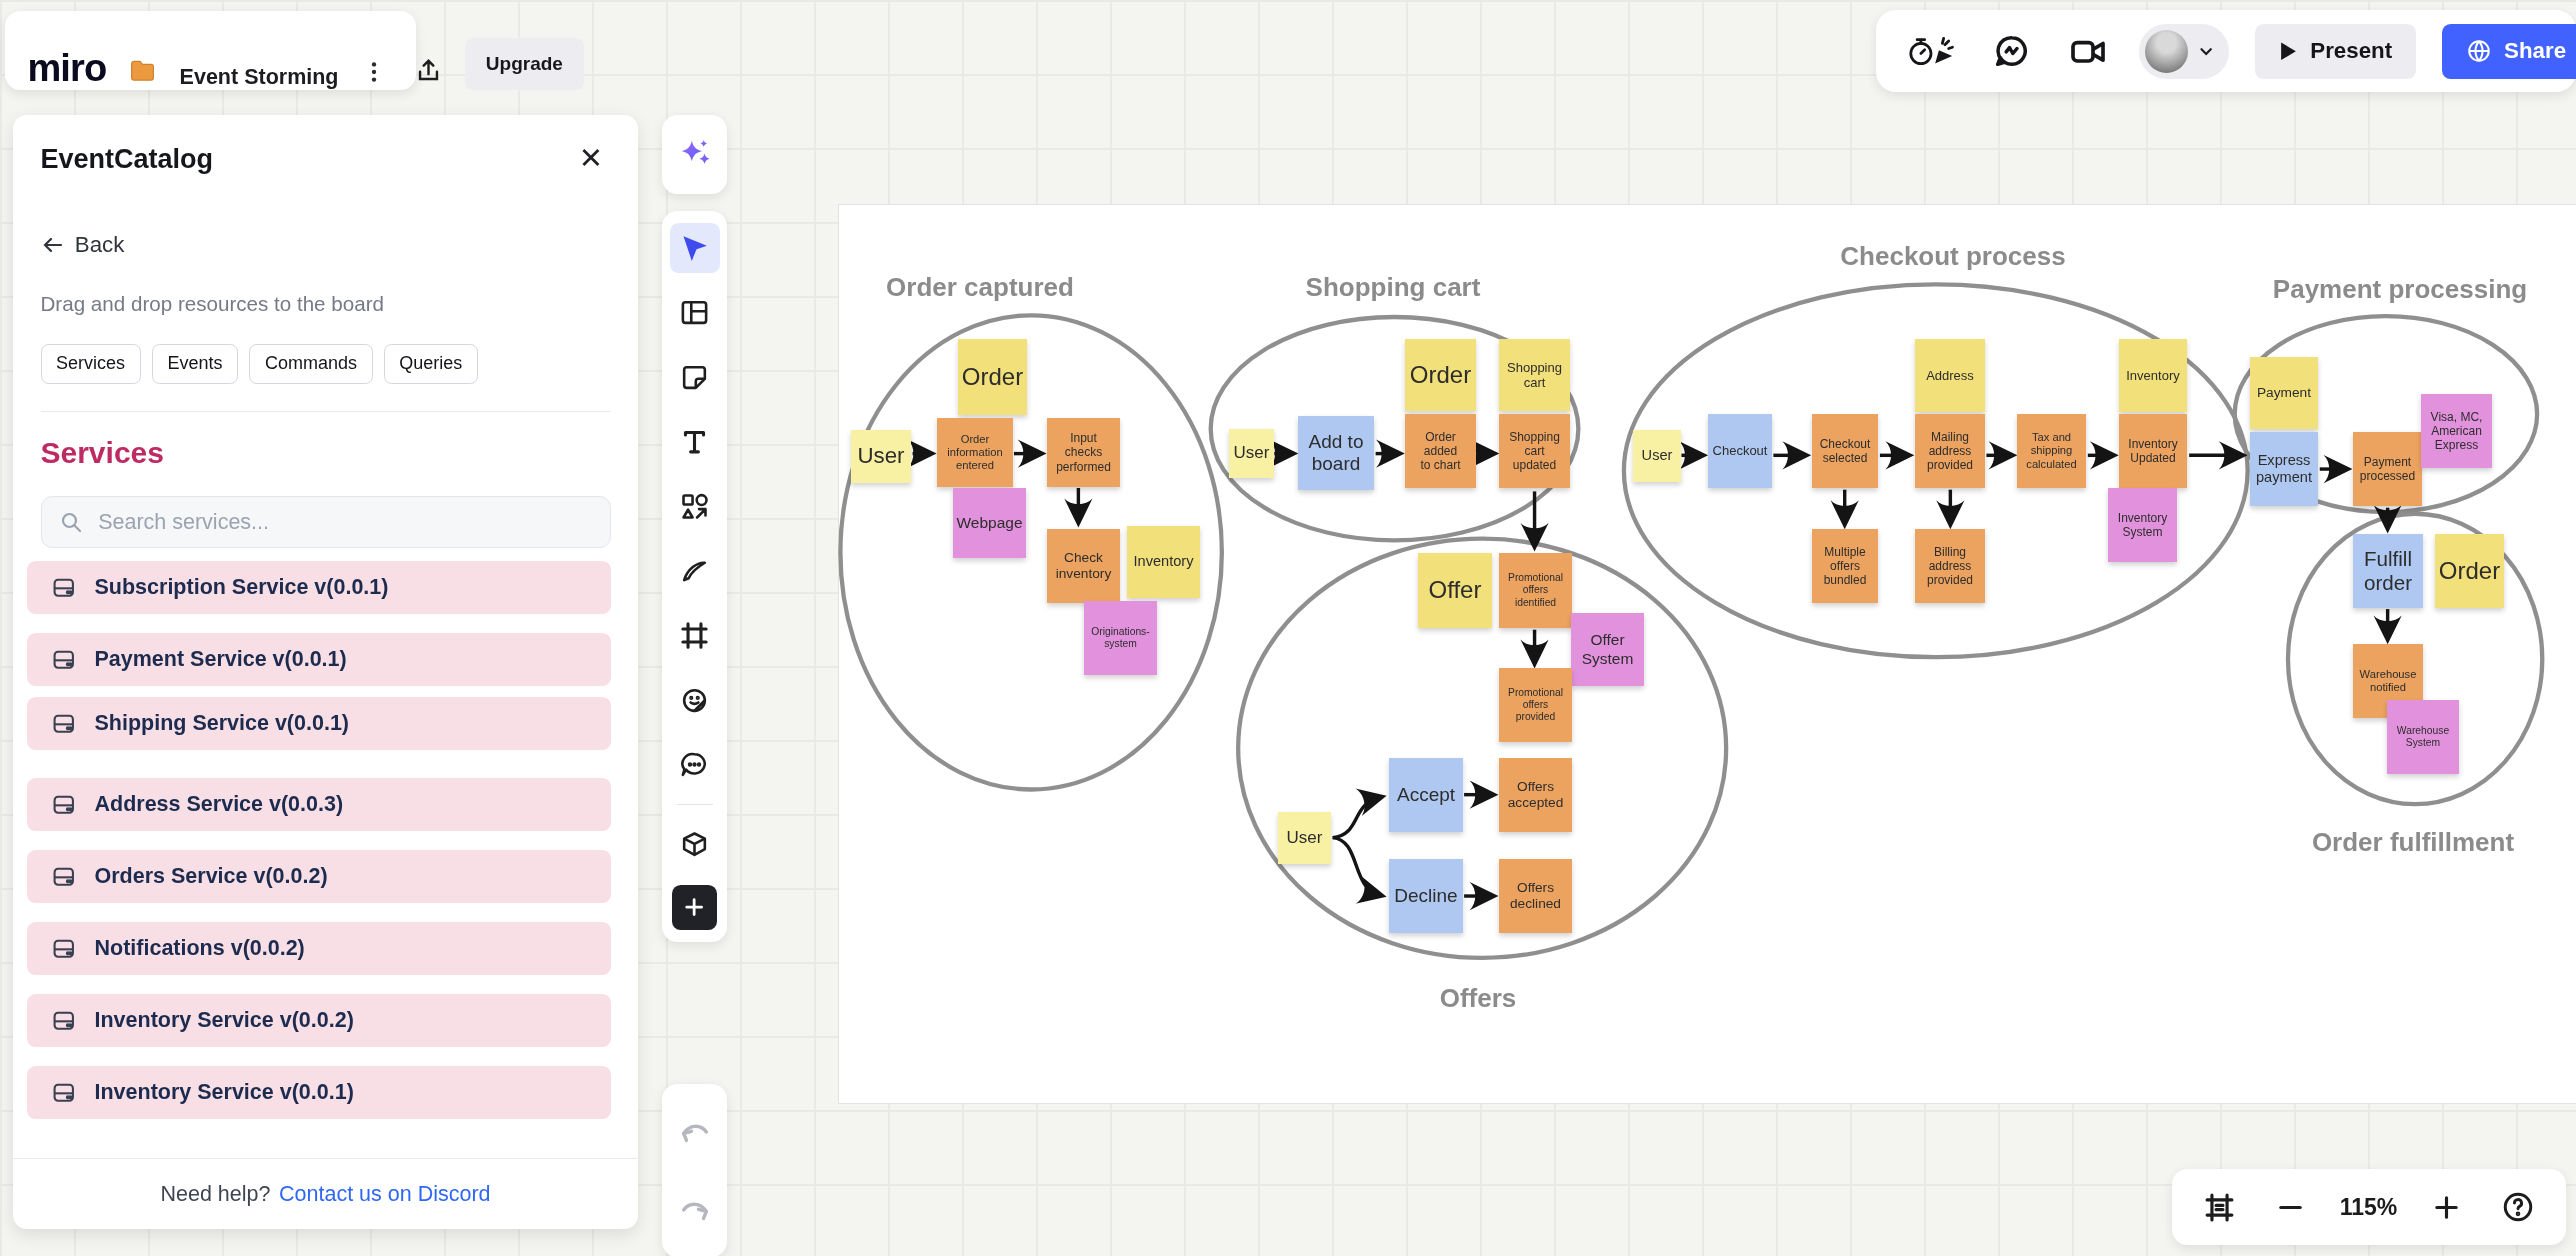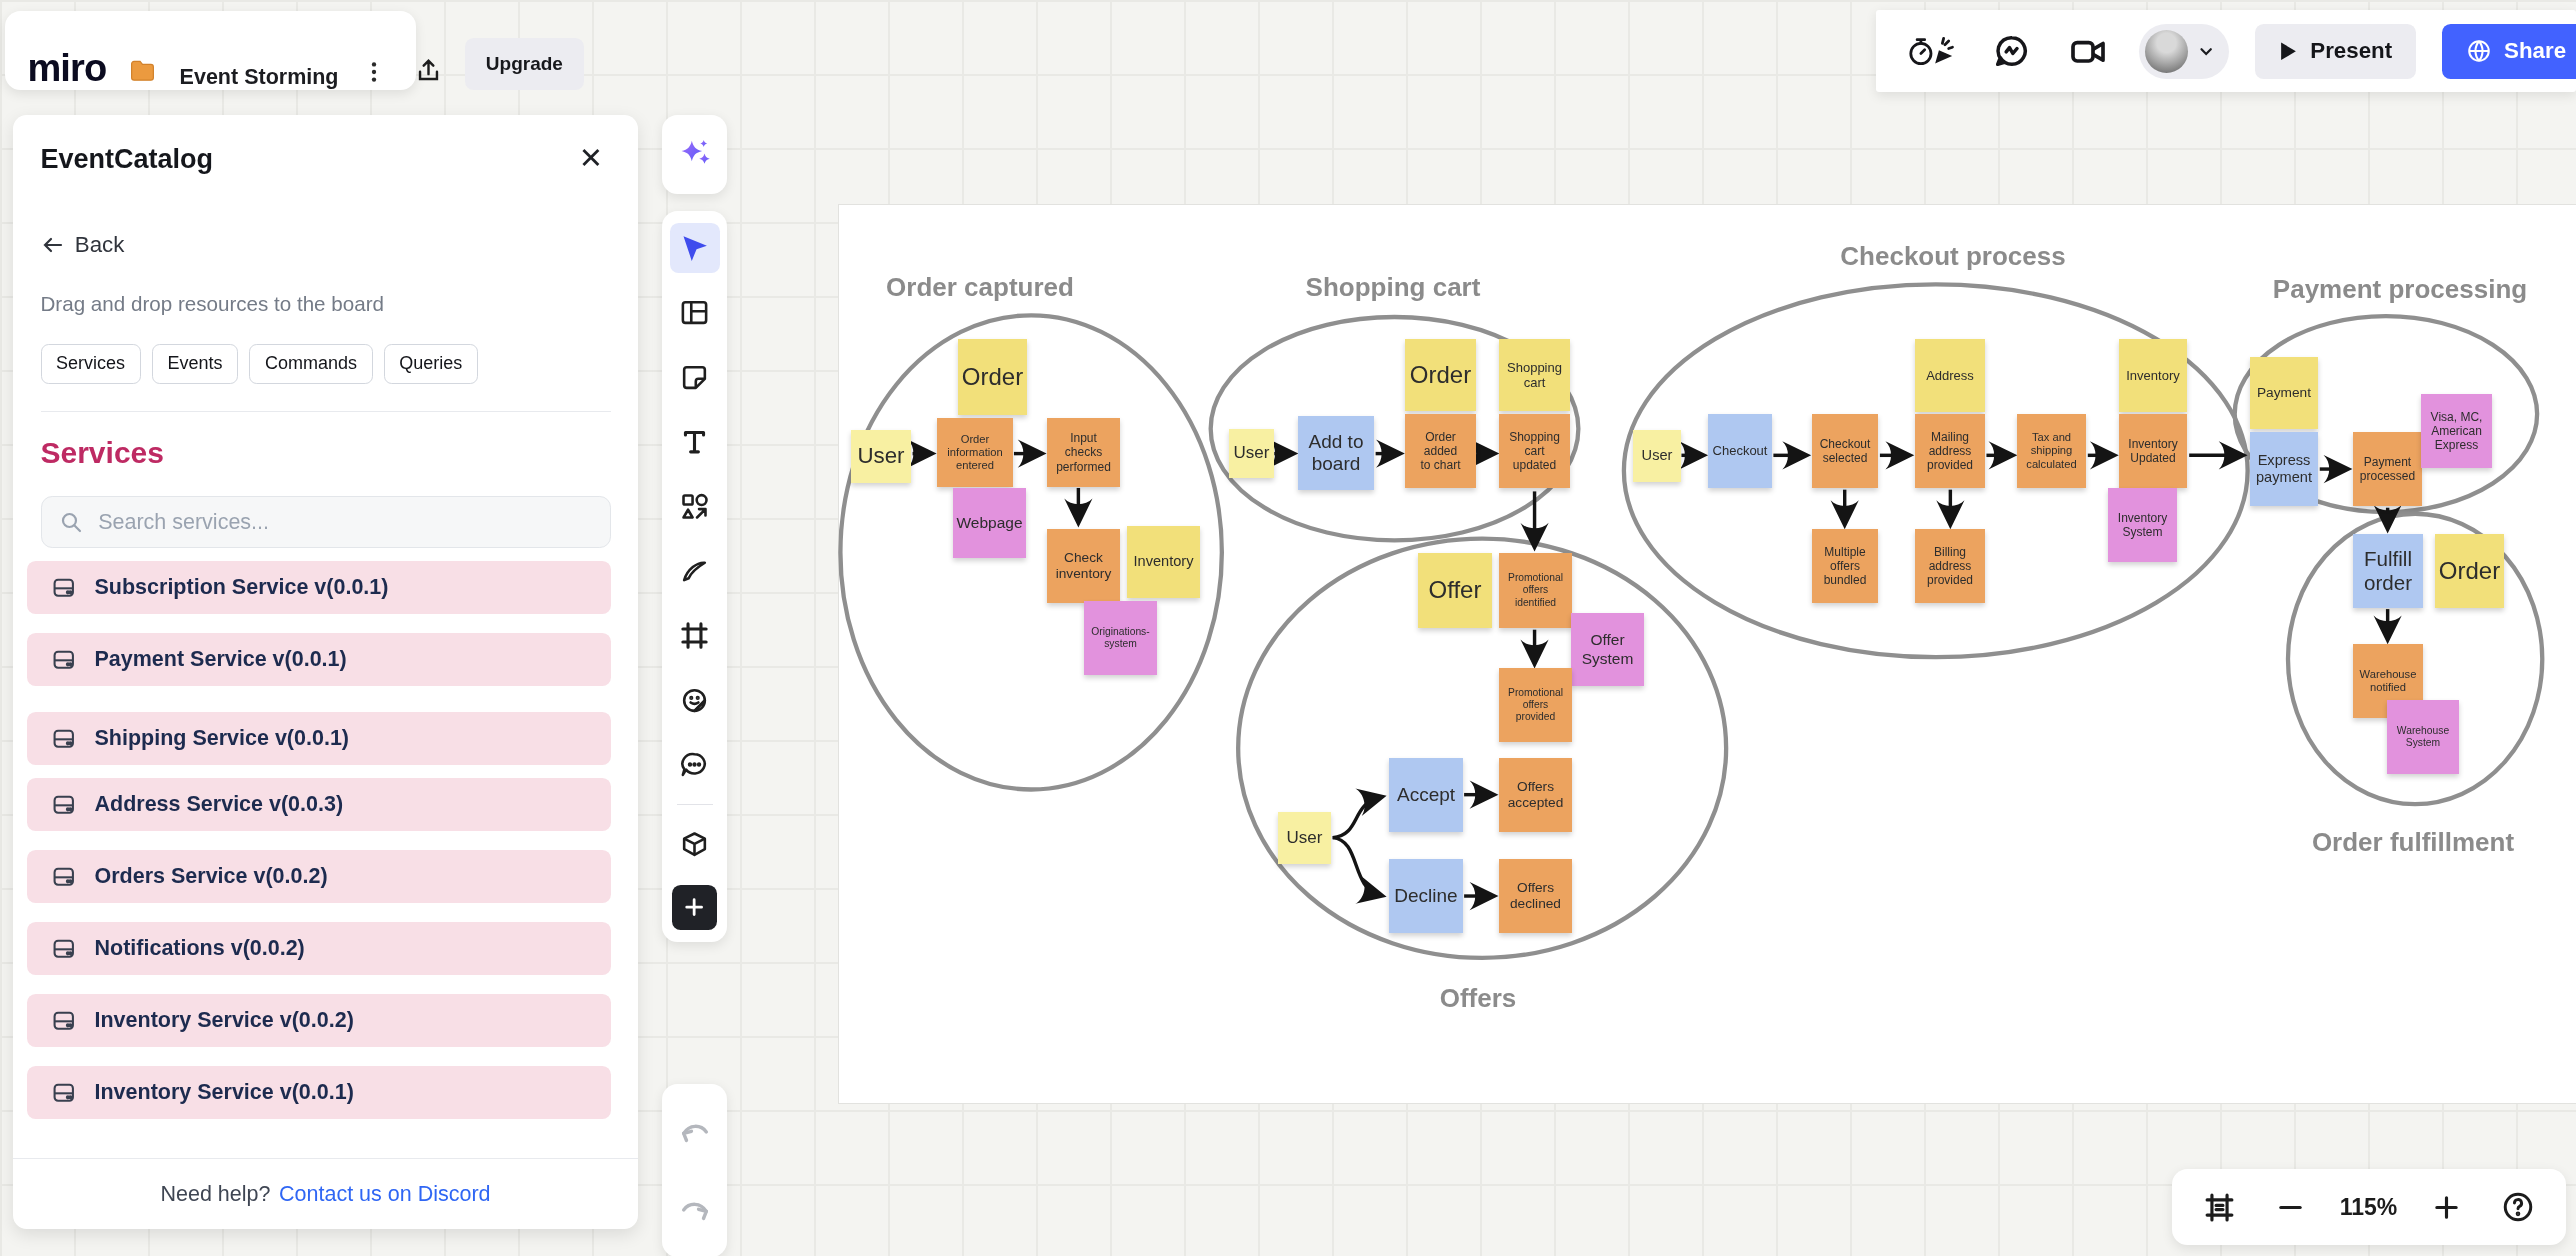--- a/index.html
+++ b/index.html
@@ -9,21 +9,21 @@
       linear-gradient(#e9e9e5 1.7px,transparent 1.7px) 0 0/74px 74px,
       linear-gradient(90deg,#e9e9e5 1.7px,transparent 1.7px) 0 0/74px 74px,
       #f4f4f1;}
   .card{position:absolute;background:#fff;border-radius:15.5px;box-shadow:0 3.4px 12px rgba(0,0,0,.09);}
   
   #tl-bar{left:5.2px;top:11.2px;width:411px;height:79px;display:flex;align-items:flex-end;padding:0 10.3px 0 22.3px;box-sizing:border-box;gap:17px;}
   .logo{font-size:38px;font-weight:800;color:#0b0b20;letter-spacing:-0.9px;}
   .board-title{font-size:21.5px;font-weight:600;color:#1c1d21;white-space:nowrap;}
   .iconbtn{display:flex;align-items:center;justify-content:center;border:none;background:transparent;cursor:pointer;padding:5.2px;}
   .upgrade{margin-left:auto;background:#ececf1;border:none;border-radius:8.6px;height:52px;padding:0 20.6px;font-size:19px;font-weight:700;color:#17181c;font-family:inherit;cursor:pointer;}
-  #tr-bar{left:1876px;top:10.3px;width:700px;height:82px;border-radius:3px;display:flex;align-items:center;gap:26px;padding:0 12px 0 26px;box-sizing:border-box;}
+  #tr-bar{left:1876px;top:10.3px;width:700px;height:82px;border-radius:20px;display:flex;align-items:center;gap:26px;padding:0 12px 0 26px;box-sizing:border-box;}
   .pill{display:flex;align-items:center;gap:6.9px;background:#ececf1;border-radius:34px;height:55px;padding:5.2px 12px 5.2px 6px;box-sizing:border-box;border:none;cursor:pointer;}
   .avatar{width:43px;height:43px;border-radius:50%;background:radial-gradient(circle at 50% 30%,#d9d9d9 0 26%,#a8a8a8 55%,#585858 100%);}
   .btn{display:flex;align-items:center;gap:12px;height:55px;border:none;border-radius:8.6px;font-size:22.3px;font-weight:600;font-family:inherit;cursor:pointer;padding:0 24px;}
   .btn.present{background:#ececf1;color:#15161a;}
   .btn.share{background:#4262ff;color:#fff;}
   
   #panel{left:13px;top:115px;width:625px;height:1114px;border-radius:13.7px;background:#fff;box-shadow:0 5.2px 17px rgba(0,0,0,.10);position:absolute;box-sizing:border-box;}
   .p-inner{padding:29px 27.5px 0 27.5px;}
   .p-title{font-size:27px;font-weight:700;color:#15171c;}
   .p-close{position:absolute;right:29px;top:27.5px;font-size:29px;color:#1e2025;line-height:1;background:none;border:none;cursor:pointer;font-family:inherit;}
@@ -307,21 +307,21 @@
     </div>
   <div class="svc" style="top:633px">
       <svg class="ic" width="27.5" height="27.5" viewBox="0 0 24 24" fill="none" stroke="#39404f" stroke-width="1.8">
         <rect x="4" y="5" width="16" height="14" rx="3"></rect>
         <path d="M4 12.5 h16"></path>
         <circle cx="15.6" cy="16" r="0.9" fill="#39404f"></circle>
         <circle cx="17.8" cy="16" r="0.9" fill="#39404f"></circle>
       </svg>
       <span>Payment Service v(0.0.1)</span>
     </div>
-  <div class="svc" style="top:712px">
+  <div class="svc" style="top:697px">
       <svg class="ic" width="27.5" height="27.5" viewBox="0 0 24 24" fill="none" stroke="#39404f" stroke-width="1.8">
         <rect x="4" y="5" width="16" height="14" rx="3"></rect>
         <path d="M4 12.5 h16"></path>
         <circle cx="15.6" cy="16" r="0.9" fill="#39404f"></circle>
         <circle cx="17.8" cy="16" r="0.9" fill="#39404f"></circle>
       </svg>
       <span>Shipping Service v(0.0.1)</span>
     </div>
   <div class="svc" style="top:778px">
       <svg class="ic" width="27.5" height="27.5" viewBox="0 0 24 24" fill="none" stroke="#39404f" stroke-width="1.8">

